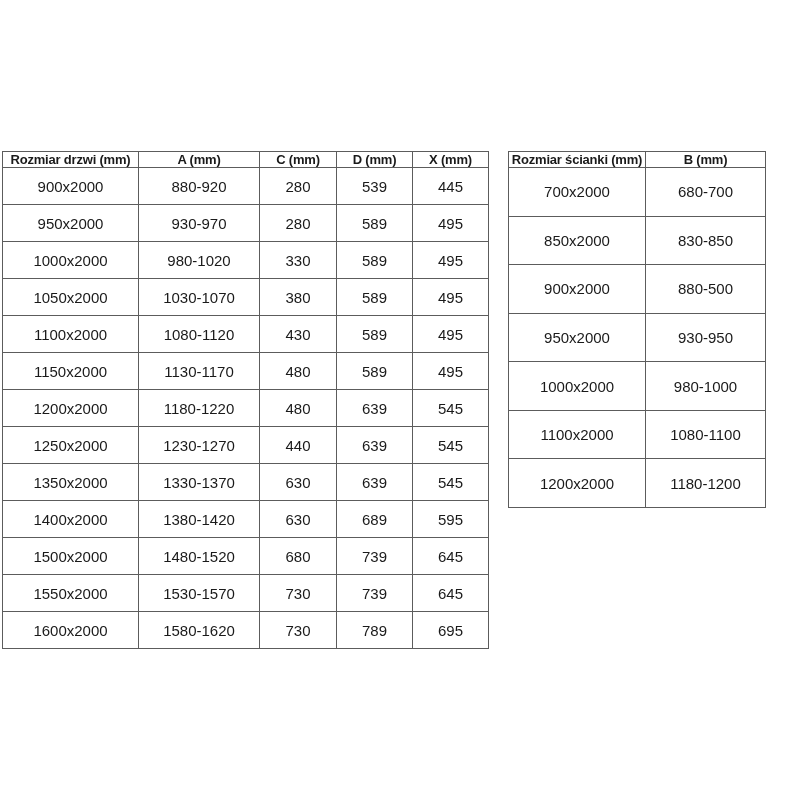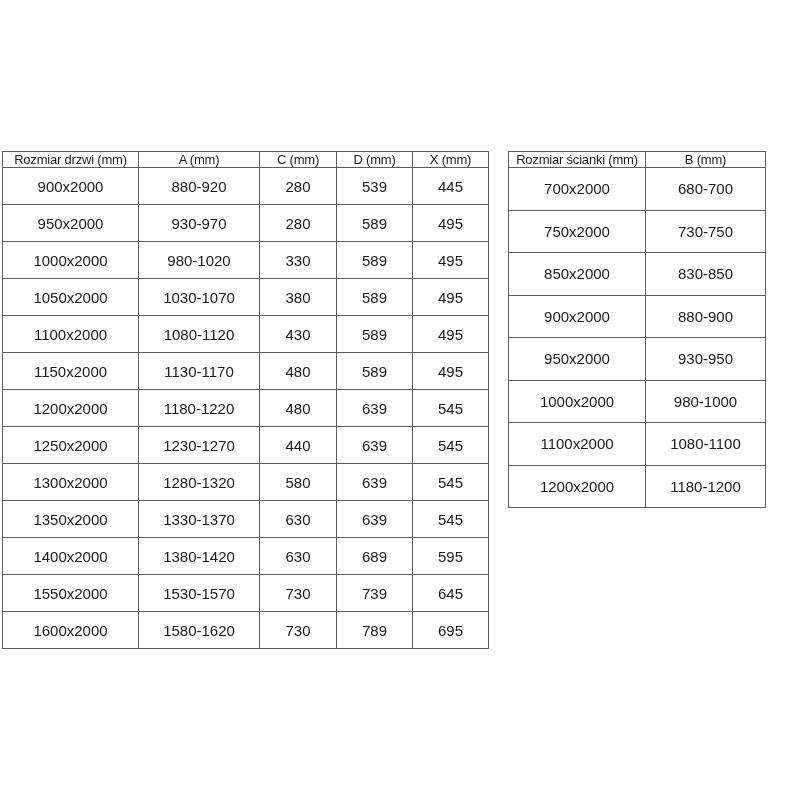--- a/index.html
+++ b/index.html
@@ -21,21 +21,21 @@
     border: 1px solid var(--border-color, #5c5c5c);
     text-align: center;
     vertical-align: middle;
     color: var(--text-color, #1a1a1a);
     font-size: 15px;
     padding: 0;
     white-space: nowrap;
     overflow: hidden;
   }
   th {
-    font-weight: normal;
+    font-weight: bold;
     font-size: 13px;
     letter-spacing: -0.2px;
   }
   #doors-table { left: 2px;  top: 151px; width: 486px; height: 498px; }
   #wall-table  { left: 508px; top: 151px; width: 257px; height: 357px; }
 
   #doors-table col:nth-child(1) { width: 136px; }
   #doors-table col:nth-child(2) { width: 121px; }
   #doors-table col:nth-child(3) { width: 77px; }
   #doors-table col:nth-child(4) { width: 76px; }
@@ -115,41 +115,41 @@
         <td>545</td>
       </tr>
       <tr>
         <td>1250x2000</td>
         <td>1230-1270</td>
         <td>440</td>
         <td>639</td>
         <td>545</td>
       </tr>
       <tr>
-        <td>1300x2000</td>
-        <td>1280-1320</td>
-        <td>580</td>
-        <td>639</td>
-        <td>545</td>
-      </tr>
-      <tr>
         <td>1350x2000</td>
         <td>1330-1370</td>
         <td>630</td>
         <td>639</td>
         <td>545</td>
       </tr>
       <tr>
         <td>1400x2000</td>
         <td>1380-1420</td>
         <td>630</td>
         <td>689</td>
         <td>595</td>
       </tr>
       <tr>
+        <td>1500x2000</td>
+        <td>1480-1520</td>
+        <td>680</td>
+        <td>739</td>
+        <td>645</td>
+      </tr>
+      <tr>
         <td>1550x2000</td>
         <td>1530-1570</td>
         <td>730</td>
         <td>739</td>
         <td>645</td>
       </tr>
       <tr>
         <td>1600x2000</td>
         <td>1580-1620</td>
         <td>730</td>
@@ -169,30 +169,26 @@
         <th>Rozmiar ścianki (mm)</th>
         <th>B (mm)</th>
       </tr>
     </thead>
   <tbody>
       <tr>
         <td>700x2000</td>
         <td>680-700</td>
       </tr>
       <tr>
-        <td>750x2000</td>
-        <td>730-750</td>
-      </tr>
-      <tr>
         <td>850x2000</td>
         <td>830-850</td>
       </tr>
       <tr>
         <td>900x2000</td>
-        <td>880-900</td>
+        <td>880-500</td>
       </tr>
       <tr>
         <td>950x2000</td>
         <td>930-950</td>
       </tr>
       <tr>
         <td>1000x2000</td>
         <td>980-1000</td>
       </tr>
       <tr>

